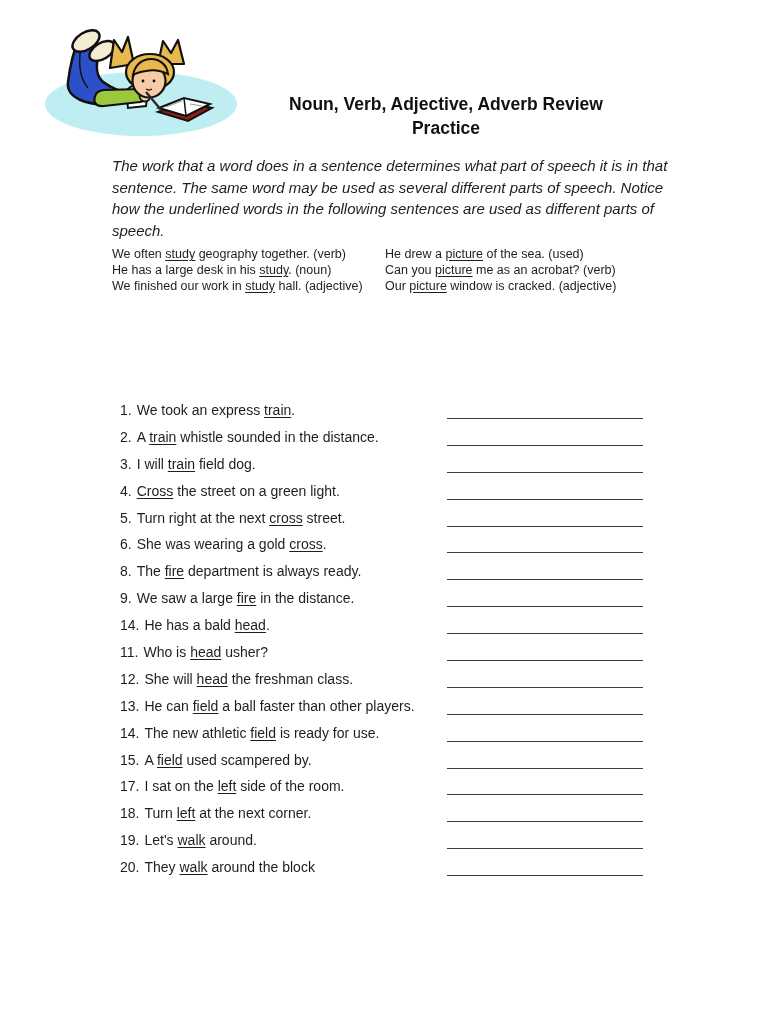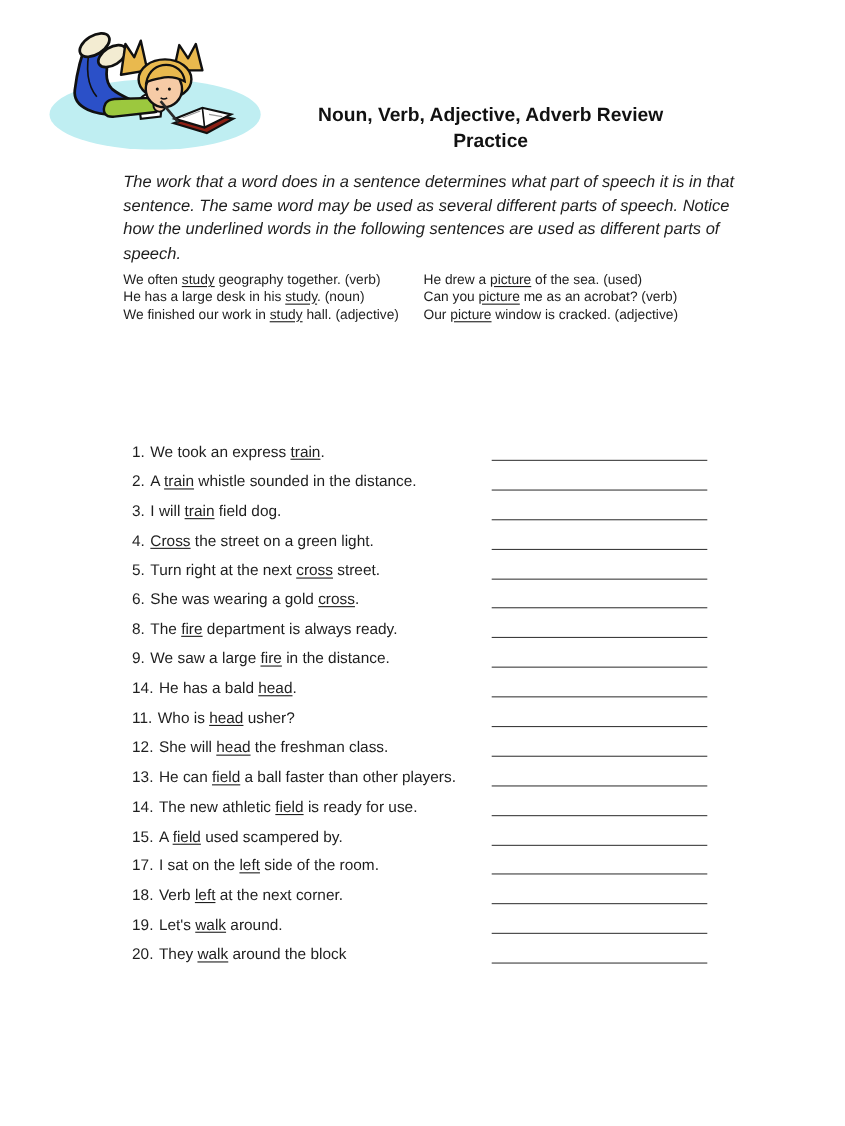--- a/index.html
+++ b/index.html
@@ -137,21 +137,21 @@
   </div>
       <div class="item-row">
     <span class="sentence"><span class="num">15.</span><span>A </span><span class="u">field</span><span> used scampered by.</span></span>
     <span class="blank"></span>
   </div>
       <div class="item-row">
     <span class="sentence"><span class="num">17.</span><span>I sat on the </span><span class="u">left</span><span> side of the room.</span></span>
     <span class="blank"></span>
   </div>
       <div class="item-row">
-    <span class="sentence"><span class="num">18.</span><span>Verb </span><span class="u">left</span><span> at the next corner.</span></span>
+    <span class="sentence"><span class="num">18.</span><span>Turn </span><span class="u">left</span><span> at the next corner.</span></span>
     <span class="blank"></span>
   </div>
       <div class="item-row">
     <span class="sentence"><span class="num">19.</span><span>Let's </span><span class="u">walk</span><span> around.</span></span>
     <span class="blank"></span>
   </div>
       <div class="item-row">
     <span class="sentence"><span class="num">20.</span><span>They </span><span class="u">walk</span><span> around the block</span></span>
     <span class="blank"></span>
   </div>

